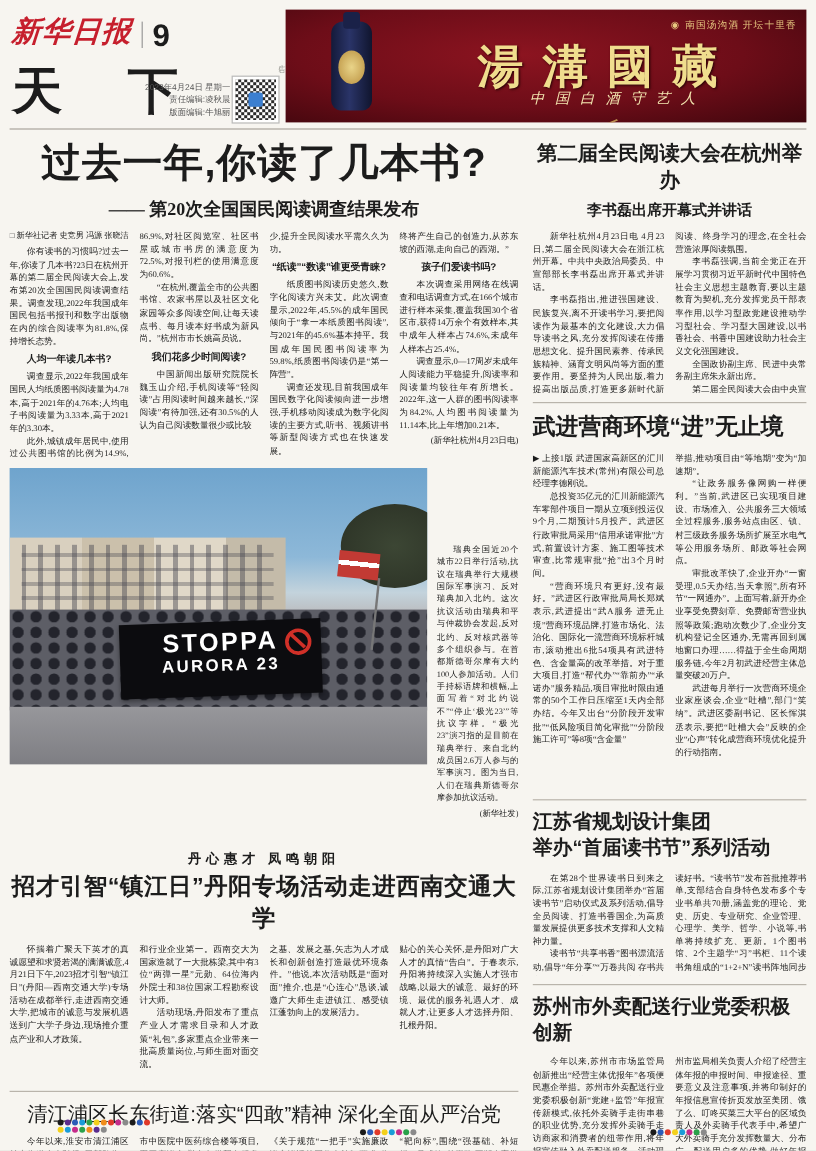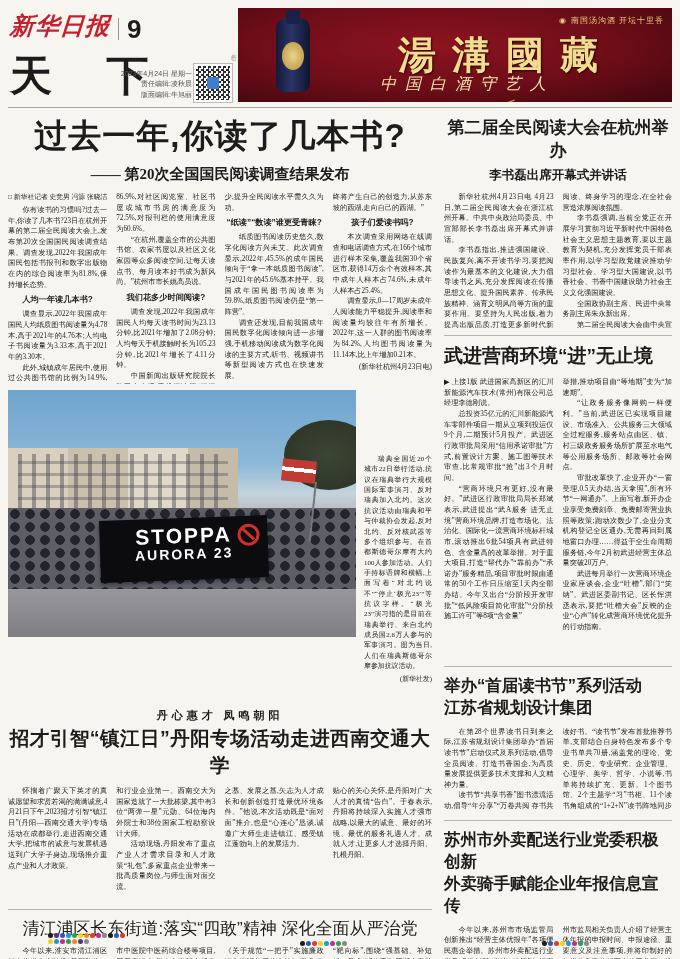--- a/index.html
+++ b/index.html
@@ -20,22 +20,22 @@
   .qr::after{content:"";position:absolute;left:11px;top:11px;width:12px;height:12px;background:#3c7fd0;border-radius:2px;}
   .head-rule{position:absolute;left:8px;top:107px;width:664px;border:none;border-top:1px solid #a9a49c;margin:0;}
   
   .ad{position:absolute;left:238px;top:8px;width:434px;height:94px;overflow:hidden;
       background:radial-gradient(ellipse at 45% 40%, #8c1420 0%, #6d0d18 55%, #3f060d 100%);}
   .ad-note{position:absolute;right:8px;top:7px;color:#e8c981;font-size:8px;letter-spacing:1px;}
   .ad-note::before{content:"◉";margin-right:4px;font-size:8px;color:#e8c981;}
   .ad-brand{position:absolute;left:118px;top:22px;width:300px;text-align:center;color:#f0dd8e;
             font-size:38px;font-weight:bold;letter-spacing:16px;font-family:"DejaVu Serif",serif;
             text-shadow:1px 1px 2px #2a0306;}
-  .ad-tagline{position:absolute;left:142px;top:66px;width:240px;text-align:left;color:#f3e6b0;
-              font-size:16px;letter-spacing:9px;font-style:italic;}
+  .ad-tagline{position:absolute;left:157px;top:66px;width:240px;text-align:center;color:#f3e6b0;
+              font-size:12px;letter-spacing:9px;font-style:italic;}
   .ad-swoosh{position:absolute;left:-30px;bottom:-26px;width:320px;height:60px;border:2px solid rgba(212,175,93,.75);
              border-color:transparent transparent rgba(212,175,93,.8) transparent;border-radius:50%;transform:rotate(-4deg);}
   .bottle{position:absolute;left:38px;top:10px;width:34px;height:74px;background:linear-gradient(90deg,#141a3a,#2a3468 45%,#10152e);
           border-radius:10px 10px 8px 8px;}
   .bottle::before{content:"";position:absolute;left:10px;top:-8px;width:14px;height:14px;background:#1a2148;border-radius:3px;}
   .bottle::after{content:"";position:absolute;left:6px;top:24px;width:22px;height:28px;background:radial-gradient(#e9d489,#b98f3e);border-radius:50%;}
   .ad-side{position:absolute;left:228px;top:48px;width:10px;color:#9a9a94;font-size:6px;writing-mode:vertical-rl;letter-spacing:2px;}
   
   .left-wrap{position:absolute;left:8px;top:112px;width:424px;}
   .right-wrap{position:absolute;left:444px;top:112px;width:228px;}
@@ -133,21 +133,20 @@
             <p class="byline">□ 新华社记者 史竞男 冯源 张晓洁</p>
             <p class="para">你有读书的习惯吗?过去一年,你读了几本书?23日在杭州开幕的第二届全民阅读大会上,发布第20次全国国民阅读调查结果。调查发现,2022年我国成年国民包括书报刊和数字出版物在内的综合阅读率为81.8%,保持增长态势。</p>
             <h4 class="subhead">人均一年读几本书?</h4>
             <p class="para">调查显示,2022年我国成年国民人均纸质图书阅读量为4.78本,高于2021年的4.76本;人均电子书阅读量为3.33本,高于2021年的3.30本。</p>
             <p class="para">此外,城镇成年居民中,使用过公共图书馆的比例为14.9%,使用过社区阅览室、社区书屋或城市书房的比例为12.1%,使用过报刊栏的比例为10.3%。其中,对公共图书馆的使用满意度最高,为</p>
           </div>
         <div class="col">
             <p class="para cont">86.9%,对社区阅览室、社区书屋或城市书房的满意度为72.5%,对报刊栏的使用满意度为60.6%。</p>
             <p class="para">“在杭州,覆盖全市的公共图书馆、农家书屋以及社区文化家园等众多阅读空间,让每天读点书、每月读本好书成为新风尚。”杭州市市长姚高员说。</p>
             <h4 class="subhead">我们花多少时间阅读?</h4>
-            <p class="para">调查发现,2022年我国成年国民人均每天读书时间为23.13分钟,比2021年增加了2.08分钟;人均每天手机接触时长为105.23分钟,比2021年增长了4.11分钟。</p>
             <p class="para">中国新闻出版研究院院长魏玉山介绍,手机阅读等“轻阅读”占用阅读时间越来越长,“深阅读”有待加强,还有30.5%的人认为自己阅读数量很少或比较</p>
           </div>
         <div class="col">
             <p class="para cont">少,提升全民阅读水平需久久为功。</p>
             <h4 class="subhead">“纸读”“数读”谁更受青睐?</h4>
             <p class="para">纸质图书阅读历史悠久,数字化阅读方兴未艾。此次调查显示,2022年,45.5%的成年国民倾向于“拿一本纸质图书阅读”,与2021年的45.6%基本持平。我国成年国民图书阅读率为59.8%,纸质图书阅读仍是“第一阵营”。</p>
             <p class="para">调查还发现,目前我国成年国民数字化阅读倾向进一步增强,手机移动阅读成为数字化阅读的主要方式,听书、视频讲书等新型阅读方式也在快速发展。</p>
           </div>
         <div class="col">
             <p class="para cont">终将产生自己的创造力,从苏东坡的西湖,走向自己的西湖。”</p>
@@ -254,40 +253,39 @@
             <p class="para">审批改革快了,企业开办“一窗受理,0.5天办结,当天拿照”,所有环节“一网通办”。上面写着,新开办企业享受免费刻章、免费邮寄营业执照等政策;跑动次数少了,企业分支机构登记全区通办,无需再回到属地窗口办理……得益于全生命周期服务链,今年2月初武进经营主体总量突破20万户。</p>
             <p class="para">武进每月举行一次营商环境企业家座谈会,企业“吐槽”,部门“笑纳”。武进区委副书记、区长恽淇丞表示,要把“吐槽大会”反映的企业“心声”转化成营商环境优化提升的行动指南。</p>
           </div>
       </div>
     </section>
 
     <hr class="rule">
 
     <section>
       <div class="sm-title-block">
+        <h2 class="sm-title">江苏省规划设计集团</h2>
         <h2 class="sm-title">举办“首届读书节”系列活动</h2>
-        <h2 class="sm-title">江苏省规划设计集团</h2>
       </div>
       <div class="cols" style="height:86px;">
         <div class="col">
             <p class="para">在第28个世界读书日到来之际,江苏省规划设计集团举办“首届读书节”启动仪式及系列活动,倡导全员阅读、打造书香国企,为高质量发展提供更多技术支撑和人文精神力量。</p>
             <p class="para">读书节“共享书香”图书漂流活动,倡导“年分享”“万卷共阅 存书共享”,拆书分享会带领大家高效阅读、</p>
           </div>
         <div class="col">
             <p class="para cont">读好书。“读书节”发布首批推荐书单,支部结合自身特色发布多个专业书单共70册,涵盖党的理论、党史、历史、专业研究、企业管理、心理学、美学、哲学、小说等,书单将持续扩充、更新。1个图书馆、2个主题学“习”书柜、11个读书角组成的“1+2+N”读书阵地同步建成开放。</p>
           </div>
       </div>
     </section>
 
     <hr class="rule">
 
     <section>
       <div class="sm-title-block">
         <h2 class="sm-title">苏州市外卖配送行业党委积极创新</h2>
-        <h2 class="sm-title">外卖骑手赋能企业年报信息宣传</h2>
       </div>
       <div class="cols" style="height:118px;">
         <div class="col">
             <p class="para">今年以来,苏州市市场监管局创新推出“经营主体优报年”各项便民惠企举措。苏州市外卖配送行业党委积极创新“党建+监管”年报宣传新模式,依托外卖骑手走街串巷的职业优势,充分发挥外卖骑手走访商家和消费者的纽带作用,将年报宣传融入外卖配送服务。活动现场,苏</p>
           </div>
         <div class="col">
             <p class="para cont">州市监局相关负责人介绍了经营主体年报的申报时间、申报途径、重要意义及注意事项,并将印制好的年报信息宣传折页发放至美团、饿了么、叮咚买菜三大平台的区域负责人及外卖骑手代表手中,希望广大外卖骑手充分发挥数量大、分布广、配送用户多的优势,做好年报信息宣传。</p>
           </div>
       </div>
     </section>

